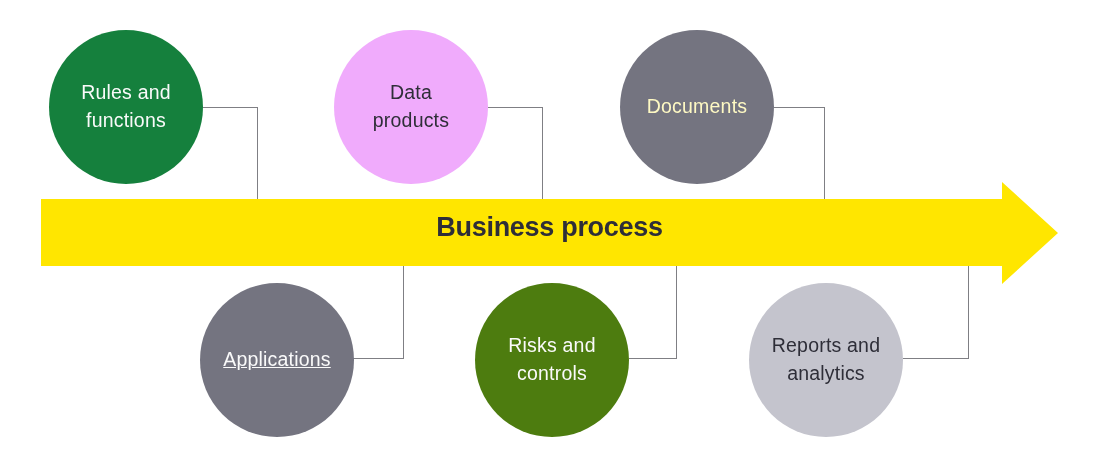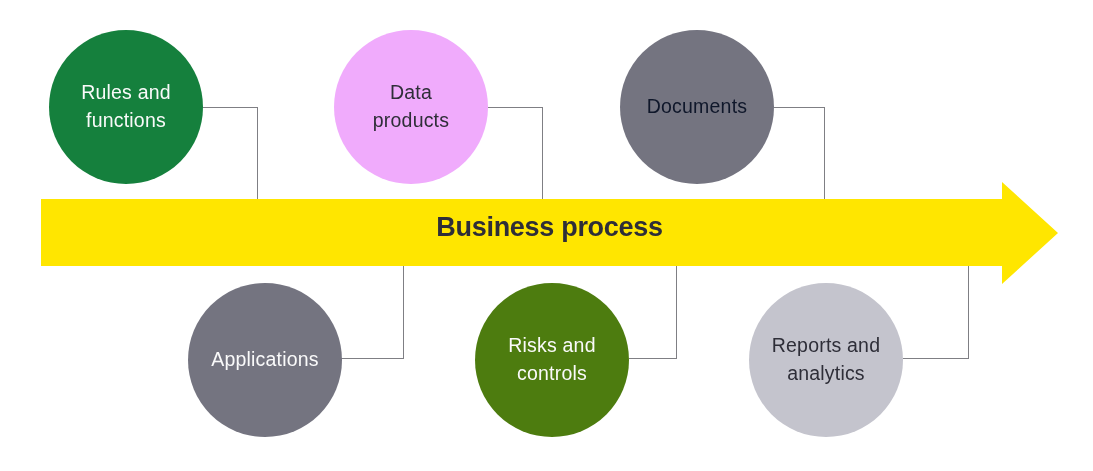--- a/index.html
+++ b/index.html
@@ -24,21 +24,21 @@
     text-align: center;
     font-size: 19.5px;
     line-height: 1.42;
     letter-spacing: 0.2px;
     white-space: pre-line;
     z-index: 3;
   }
   .node-rules        { left: 49px;  top: 30px; }
   .node-data         { left: 334px; top: 30px; }
   .node-documents    { left: 620px; top: 30px; }
-  .node-applications { left: 188px; top: 283px; }
+  .node-applications { left: 200px; top: 283px; text-decoration: underline; }
   .node-risks        { left: 475px; top: 283px; }
   .node-reports      { left: 749px; top: 283px; }
 
   
   .connector { position: absolute; z-index: 1; }
   .conn-top    { border-top: 1.5px solid #7f7f84; border-right: 1.5px solid #7f7f84; }
   .conn-bottom { border-bottom: 1.5px solid #7f7f84; border-right: 1.5px solid #7f7f84; }
   .conn-rules        { left: 203px; top: 107px; width: 54px; height: 93px; }
   .conn-data         { left: 488px; top: 107px; width: 54px; height: 93px; }
   .conn-documents    { left: 774px; top: 107px; width: 50px; height: 93px; }
@@ -79,21 +79,21 @@
     <polygon points="41,199 1002,199 1002,182 1058,233 1002,284 1002,266 41,266" fill="#ffe600"></polygon>
   </svg>
   <div class="arrow-label" style="color: rgb(46, 46, 56);">Business process</div>
 
   <div class="node node-rules" style="background-color: #15803d; color: rgb(250, 250, 250);">Rules and
 functions</div>
 
   <div class="node node-data" style="background-color: #f0abfc; color: rgb(46, 46, 56);">Data
 products</div>
 
-  <div class="node node-documents" style="background-color: rgb(116, 116, 128); color: #0f172a;">Documents</div>
+  <div class="node node-documents" style="background-color: rgb(116, 116, 128); color: #fef9c3;">Documents</div>
 
   <div class="node node-applications" style="background-color: rgb(116, 116, 128); color: rgb(250, 250, 250);">Applications</div>
 
   <div class="node node-risks" style="background-color: #4d7c0f; color: rgb(250, 250, 250);">Risks and
 controls</div>
 
   <div class="node node-reports" style="background-color: rgb(196, 196, 205); color: rgb(46, 46, 56);">Reports and
 analytics</div>
 
 </div>

